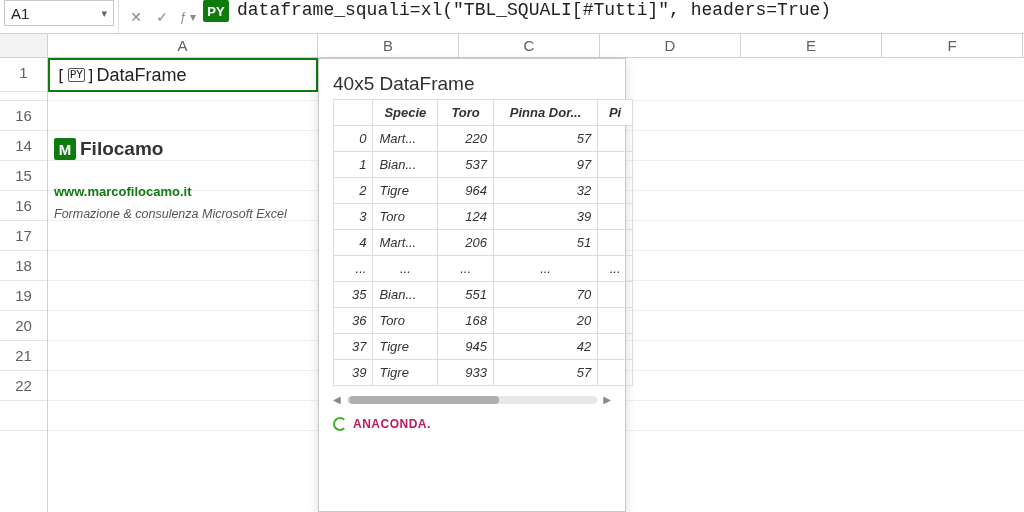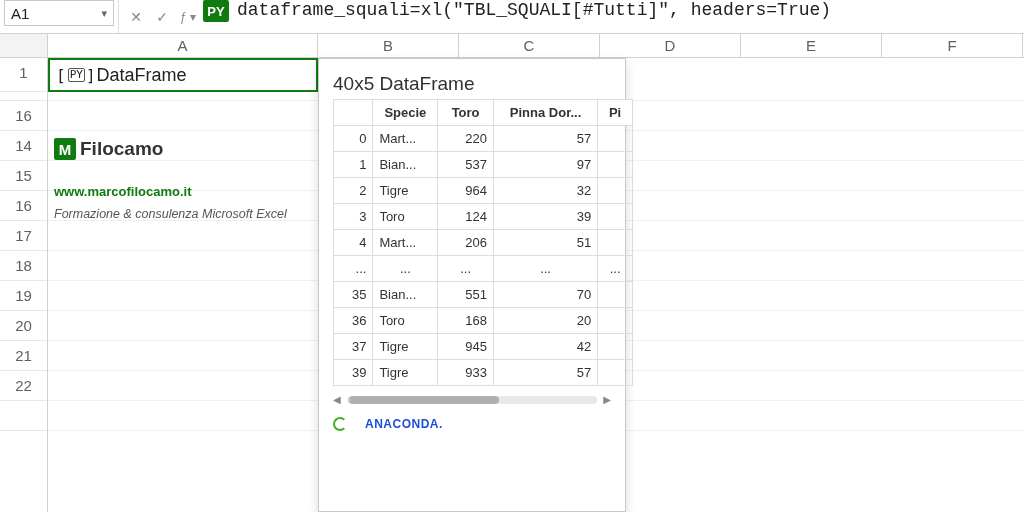--- a/index.html
+++ b/index.html
@@ -26,38 +26,38 @@
   .cell-a1 .bracket { font-family:Consolas,monospace; font-size:16px; margin-right:2px; letter-spacing:-1px;}
   .cell-a1 .pyicon { font-family:Consolas,monospace; font-size:11px; border:1px solid #555; padding:0 1px; margin:0 1px; border-radius:2px; display:inline-block; line-height:12px;}
   .logo-block { position:absolute; left:6px; top:80px; }
   .logo-row { display:flex; align-items:center; gap:4px; }
   .logo-m { width:22px; height:22px; background:#0f7b0f; color:#fff; font-weight:700; display:flex; align-items:center; justify-content:center; font-size:15px; border-radius:2px;}
   .logo-text { font-size:19px; font-weight:600; color:#333; }
   .link { font-size:13px; color:#0f7b0f; font-weight:600; margin-top:24px; }
   .sub { font-size:12.5px; font-style:italic; color:#555; margin-top:8px; }
   .popup { position:absolute; left:270px; top:0; width:308px; height:454px; background:#fff; border:1px solid #c8c8c8; box-shadow:0 4px 10px rgba(0,0,0,0.15); padding:14px 14px 8px 14px; }
   .popup-title { font-size:19px; color:#323130; margin-bottom:4px; }
-  .df-table { border-collapse:collapse; font-size:13px; color:#333; width:300px; table-layout:fixed; }
+  .df-table { border-collapse:collapse; font-size:13px; color:#333; width:300px; table-layout:fixed;font-style:italic; }
   .df-table th, .df-table td { border:1px solid #dcdcdc; padding:4px 6px; height:26px; overflow:hidden; white-space:nowrap; text-overflow:ellipsis; }
   .df-table th { font-weight:600; text-align:center; background:#fff; }
   .df-table td.idx { text-align:right; width:34px; }
   .df-table td.specie { width:56px; }
   .df-table td.num { text-align:right; width:48px; }
   .df-table td.pinna { text-align:right; width:90px; }
   .df-table td.last { width:30px; }
   .df-table th.idx { width:34px; }
   .df-table th.specie { width:56px; }
   .df-table th.num { width:48px; }
   .df-table th.pinna { width:90px; }
   .df-table th.last { width:30px; }
   .scroll { display:flex; align-items:center; margin-top:8px; gap:6px; }
   .scroll .track { flex:1; height:8px; background:#e8e8e8; border-radius:4px; position:relative; }
   .scroll .thumb { position:absolute; left:2px; top:0; height:8px; width:60%; background:#b0b0b0; border-radius:4px; }
   .scroll .tri { font-size:10px; color:#888; }
-  .anaconda { display:flex; align-items:center; gap:18px; margin-top:12px; font-size:12px; font-weight:600; color:#1d4ed8; letter-spacing:0.5px; }
+  .anaconda { display:flex; align-items:center; gap:6px; margin-top:12px; font-size:12px; font-weight:600; color:#be185d; letter-spacing:0.5px; }
   .anaconda .ring { width:14px; height:14px; border:2.5px solid #43B02A; border-radius:50%; border-right-color:transparent; }
   .grid-lines-h { position:absolute; left:0; top:34px; width:100%; }
   .gl { height:30px; border-bottom:1px solid #f0f0f0; }
 </style>
 </head>
 <body>
 
 <div class="formula-bar">
   <div class="namebox">
     <span>A1</span>

